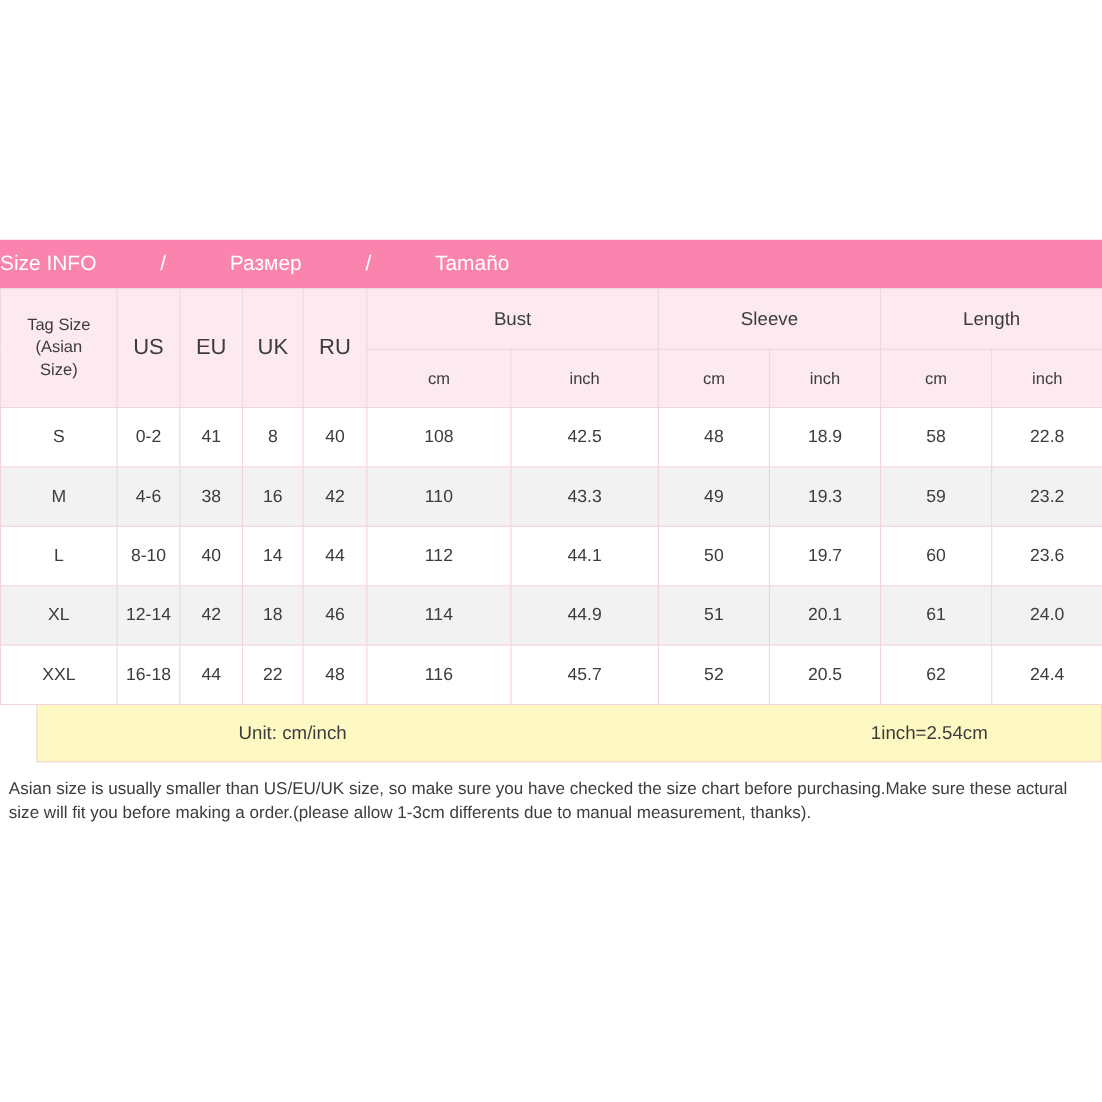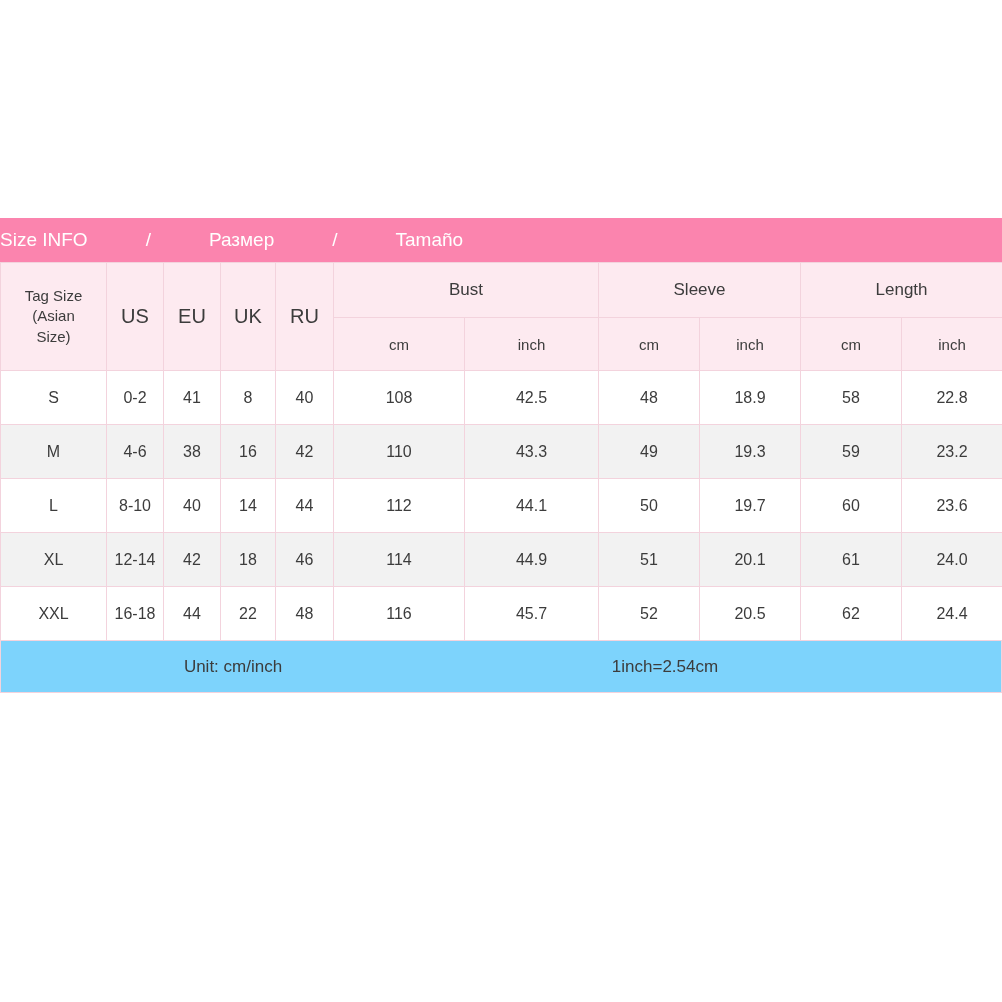--- a/index.html
+++ b/index.html
@@ -102,35 +102,36 @@
   col.w-scm  { width: 101px; }
   col.w-sin  { width: 101px; }
   col.w-lcm  { width: 101px; }
   col.w-lin  { width: 101px; }
 
   
   .unit-row {
     height: 52px;
     display: flex;
     align-items: center;
-    background: #7dd3fc;
+    background: #fef9c3;
     border-left: 1px solid #f3d3dd;
     border-right: 1px solid #f3d3dd;
     border-bottom: 1px solid #f3d3dd;
     box-sizing: border-box;
     font-size: 17px;
     color: #3c3c3c;
+    margin-left: 33px;
   }
   .unit-row .u1 {
     width: 464px;
     text-align: center;
   }
   .unit-row .u2 {
     width: 400px;
-    text-align: center;
+    text-align: right;
   }
 
   
   .note {
     padding: 14px 8px 0 8px;
     font-size: 15.5px;
     line-height: 1.42;
     color: #3c3c3c;
   }
   .note .note-label { display: block; }
@@ -254,15 +255,16 @@
       </tr>
     </tbody>
   </table>
 
   <div class="unit-row">
     <div class="u1">Unit: cm/inch</div>
     <div class="u2">1inch=2.54cm</div>
   </div>
 
   <div class="note">
+    <span class="note-body">Asian size is usually smaller than US/EU/UK size, so make sure you have checked the size chart before purchasing.Make sure these actural size will fit you before making a order.(please allow 1-3cm differents due to manual measurement, thanks).</span>
   </div>
 
 </div>
 
 </body></html>

